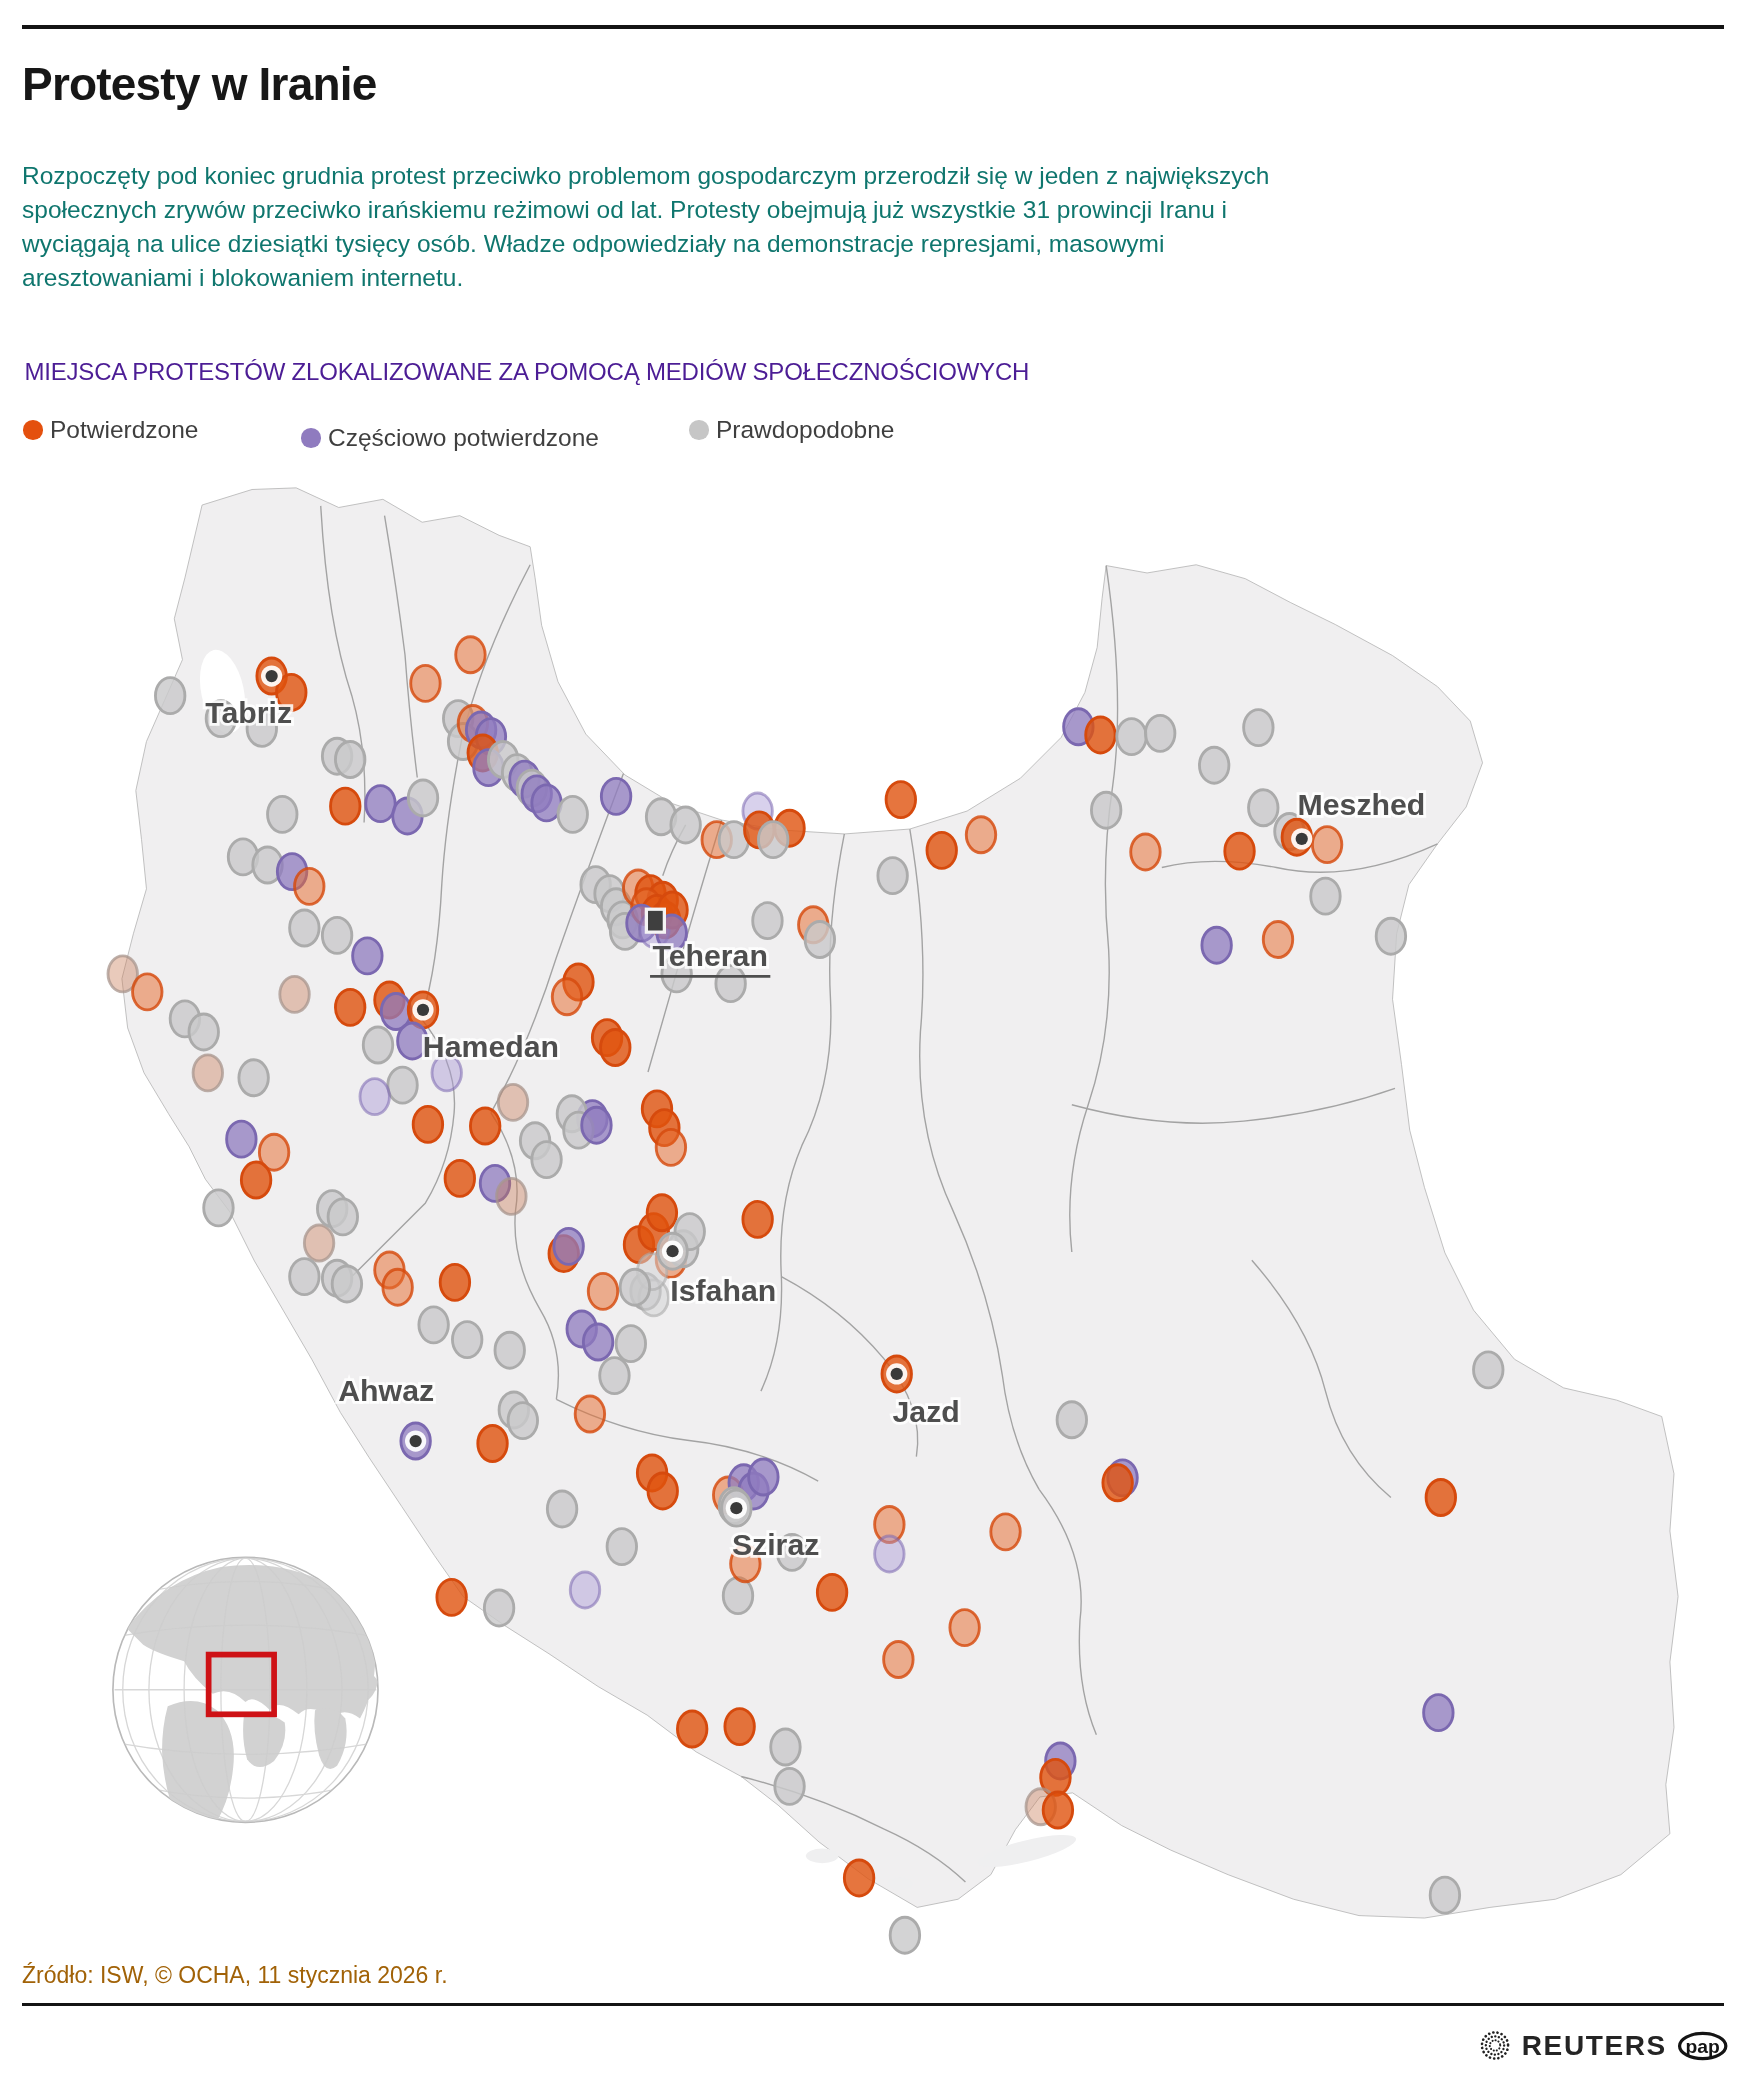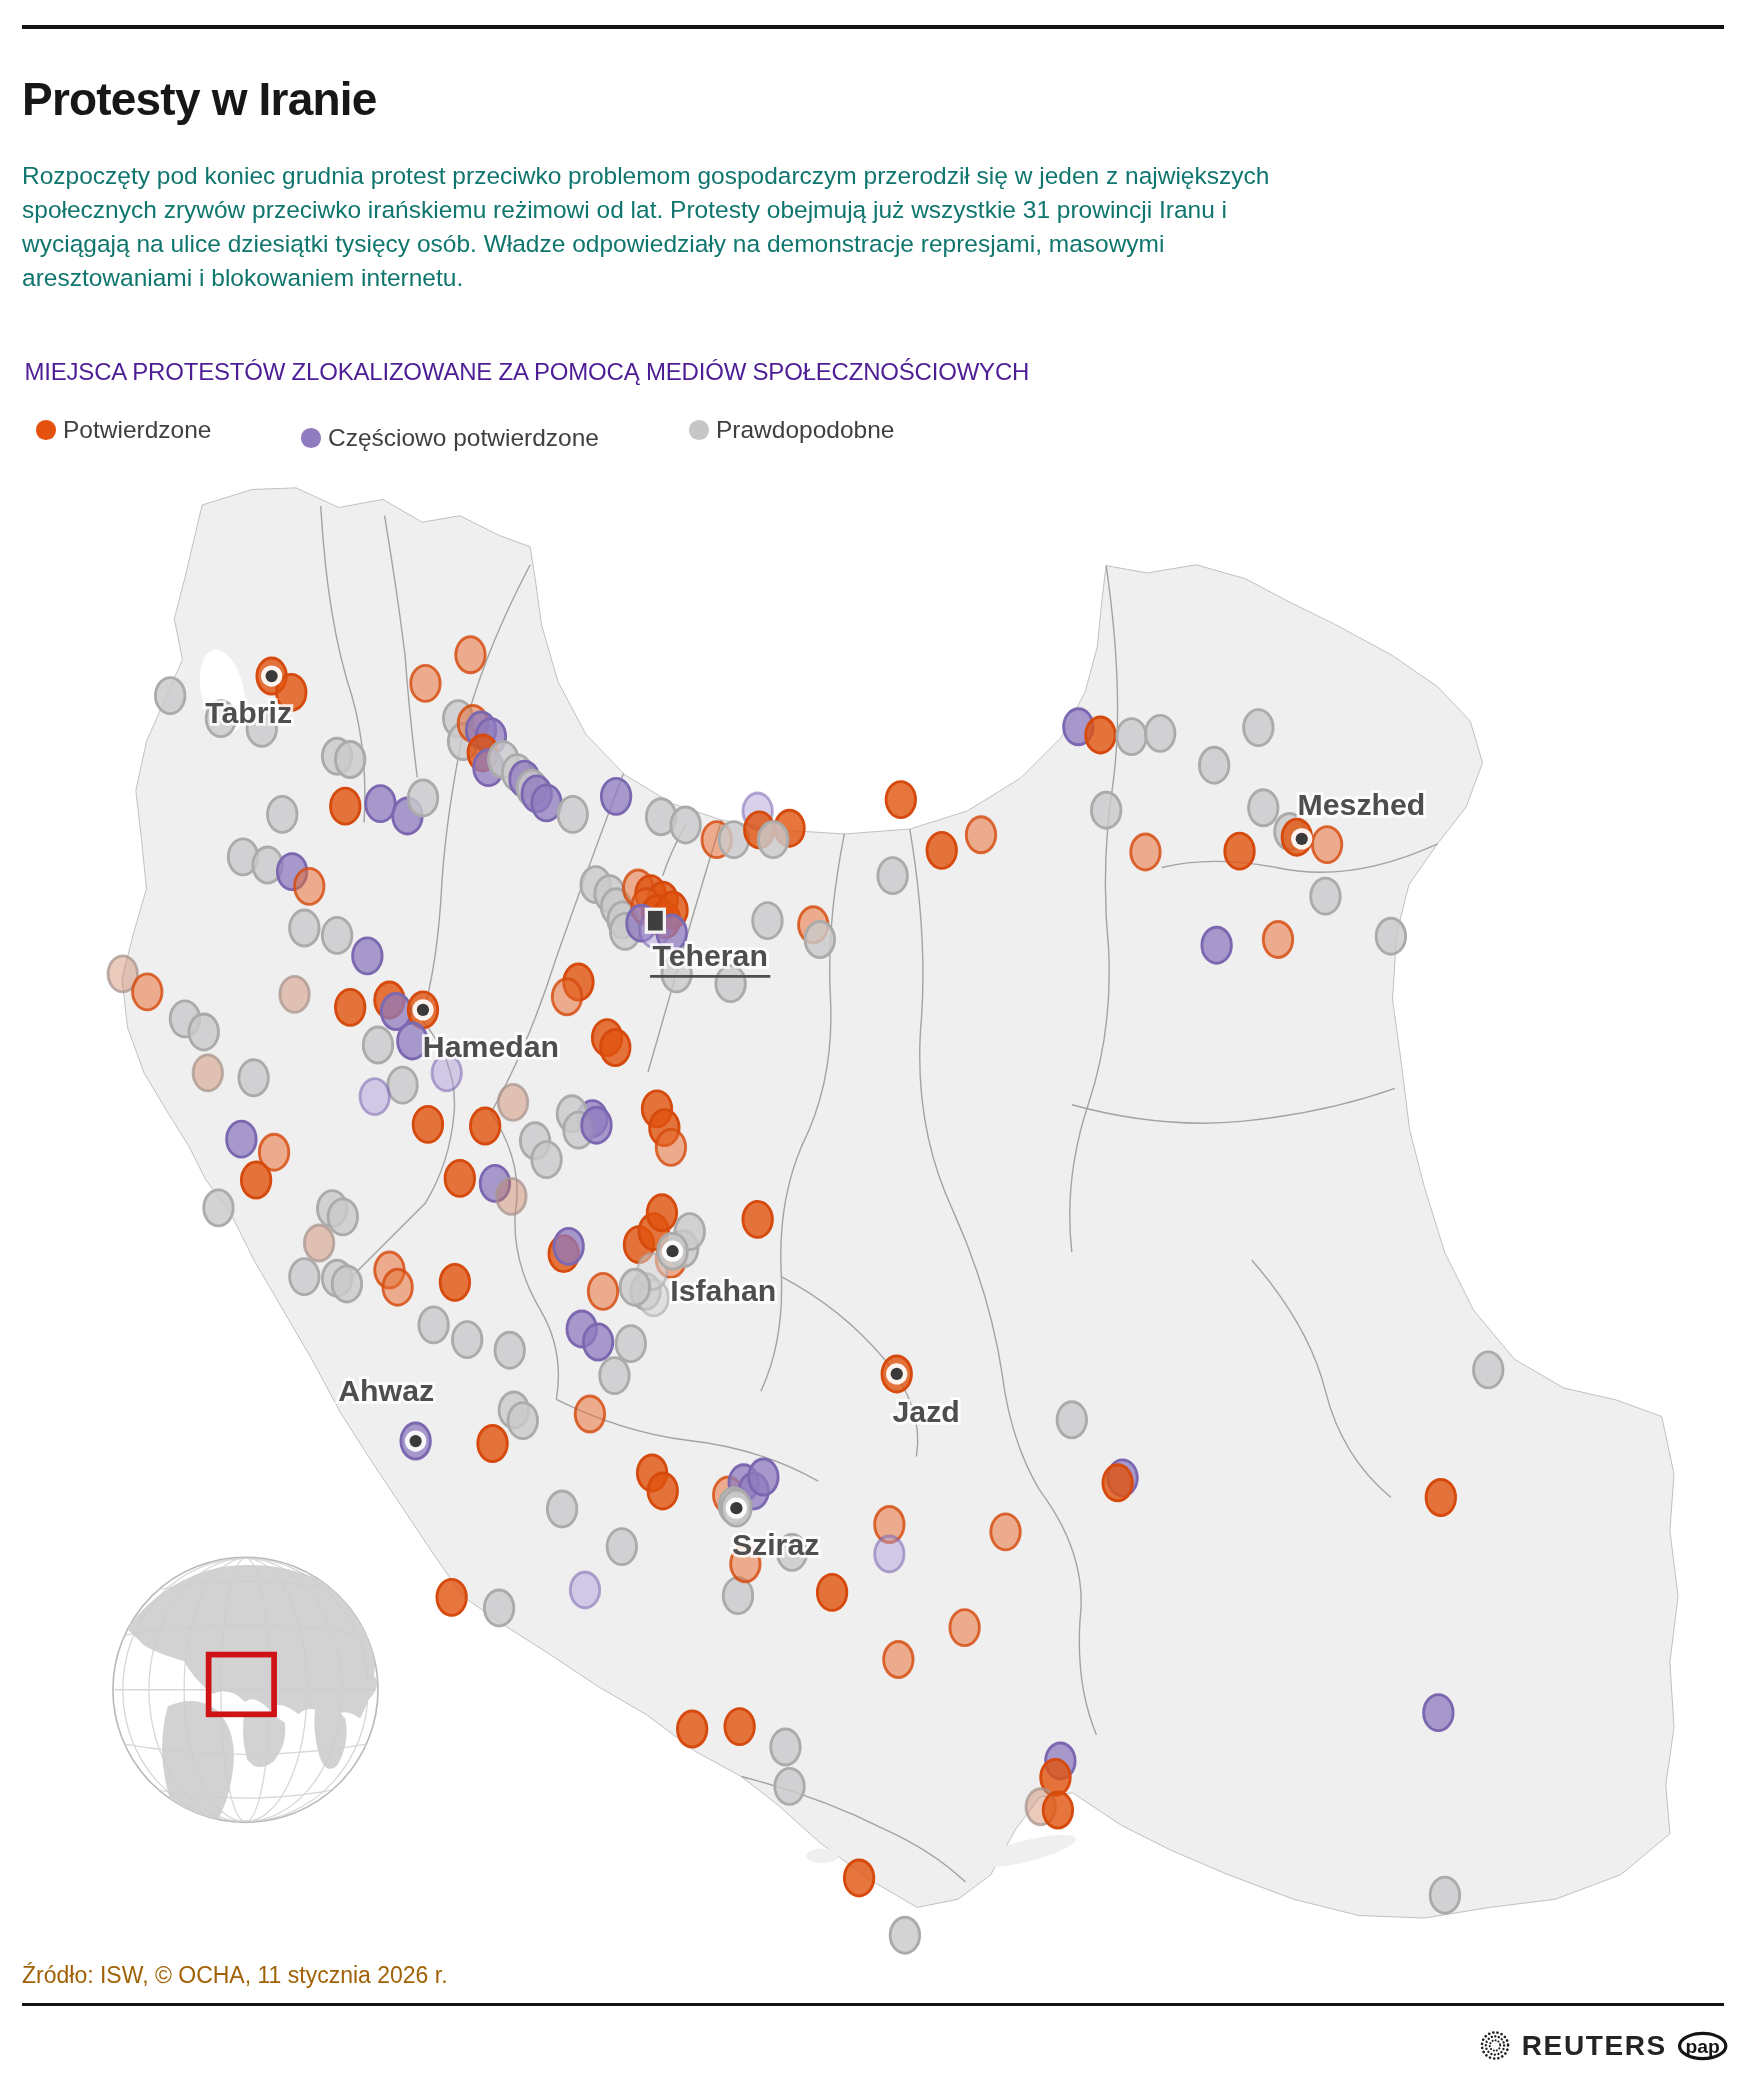--- a/index.html
+++ b/index.html
@@ -1,25 +1,25 @@
 <!DOCTYPE html>
 <html style="font-size:13px"><head>
 <meta charset="utf-8">
 <style>
   html,body{margin:0;padding:0;}
   body{width:1746px;height:2095px;position:relative;background:#ffffff;
        font-family:"Liberation Sans","DejaVu Sans",sans-serif;overflow:hidden;}
   .abs{position:absolute;}
   #top-rule{left:22px;right:22px;top:24.5px;height:4.1px;background:#141414;}
   #bottom-rule{left:22px;right:22px;top:2003px;height:3.3px;background:#141414;}
-  #page-title{left:22px;top:41px;font-size:46px;font-weight:bold;color:#171717;letter-spacing:-0.8px;}
+  #page-title{left:22px;top:26px;font-size:46px;font-weight:bold;color:#171717;letter-spacing:-0.8px;}
   #intro-text{left:22px;top:134px;width:1289px;font-size:24.5px;line-height:34px;color:#0f766e;}
   #map-subtitle{left:24.5px;top:358px;font-size:24px;font-weight:normal;color:#4c1d95;letter-spacing:-0.2px;}
   .legend-item{top:416px;display:flex;align-items:center;gap:7.4px;}
-  #legend-item-0{left:36px;} #legend-item-1{left:301px;margin-top:8px;} #legend-item-2{left:689px;justify-content:flex-end;}
+  #legend-item-0{left:23px;} #legend-item-1{left:301px;margin-top:8px;} #legend-item-2{left:689px;justify-content:flex-end;}
   .legend-swatch{width:19.6px;height:19.6px;border-radius:50%;display:inline-block;flex:0 0 auto;}
   .legend-label{font-size:24.5px;color:#3f3f3f;white-space:nowrap;}
   #map-svg{left:0;top:0;}
   #source-line{left:22px;top:1962px;font-size:23px;color:#a16207;}
   #footer-logos{left:1478px;top:2020px;width:250px;height:51px;display:flex;align-items:center;gap:9.8px;}
   #reuters-word{font-size:28px;font-weight:bold;color:#242424;letter-spacing:1.6px;}
   
   .iran{fill:#f0eff0;stroke:#b4b4b4;stroke-width:1;}
   .prov{fill:none;stroke:#a3a3a3;stroke-width:1.7;}
   .lake{fill:#ffffff;}

